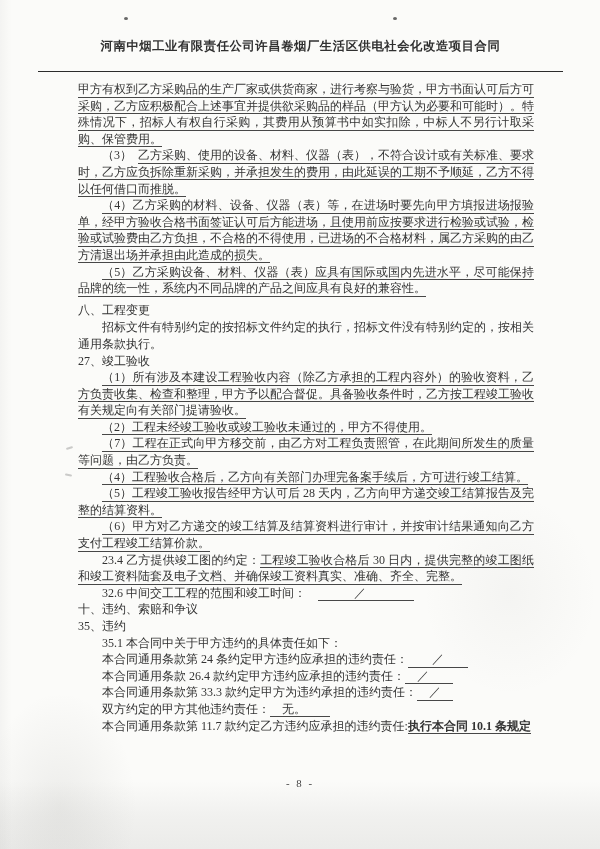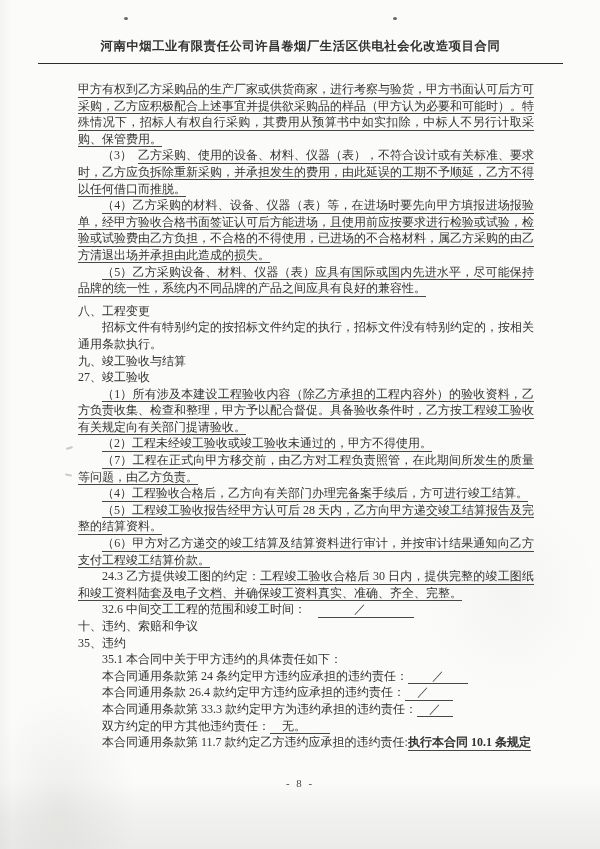--- a/index.html
+++ b/index.html
@@ -34,41 +34,41 @@
     background: rgba(90,90,90,0.30);
     border-radius: 1px;
   }
   .mark-1 { left: 66px; top: 447px; transform: rotate(-18deg); }
   .mark-2 { left: 65px; top: 474px; transform: rotate(10deg); }
   .header {
     position: absolute;
     top: 38px; left: 38px; right: 37px;
     text-align: center;
     border-bottom: 1.7px solid #2c2c2c;
-    padding-bottom: 8px;
+    padding-bottom: 16px;
   }
   .title {
     font-weight: bold;
     font-size: 12.3px;
     letter-spacing: 0.6px;
     color: #303030;
     white-space: nowrap;
   }
   .doc-body {
     position: absolute;
     top: 81px; left: 78px;
     width: 456px;
     font-size: 12px;
     line-height: 16.6px;
     text-align: justify;
     color: #333333;
   }
   .para { margin: 0; }
   .para.indent { text-indent: 2em; }
-  .para.gap { margin-top: 6px; }
+  .para.gap { margin-top: 6px; font-family: Liberation Mono, monospace; }
   .run { }
   .run.u {
     border-bottom: 1px solid #474747;
     padding-bottom: 0.5px;
   }
   .run.b { font-weight: bold; }
   .footer {
     position: absolute;
     top: 777px; left: 0; right: 0;
     text-align: center;
@@ -91,29 +91,28 @@
     <div class="title">河南中烟工业有限责任公司许昌卷烟厂生活区供电社会化改造项目合同</div>
   </div>
 
   <div class="doc-body" id="doc-body">
       <p class="para"><span class="run u">甲方有权到乙方采购品的生产厂家或供货商家，进行考察与验货，甲方书面认可后方可采购，乙方应积极配合上述事宜并提供欲采购品的样品（甲方认为必要和可能时）。特殊情况下，招标人有权自行采购，其费用从预算书中如实扣除，中标人不另行计取采购、保管费用。</span></p>
       <p class="para indent"><span class="run">（3） </span><span class="run u">乙方采购、使用的设备、材料、仪器（表），不符合设计或有关标准、要求时，乙方应负拆除重新采购，并承担发生的费用，由此延误的工期不予顺延，乙方不得以任何借口而推脱。</span></p>
       <p class="para indent"><span class="run u">（4）乙方采购的材料、设备、仪器（表）等，在进场时要先向甲方填报进场报验单，经甲方验收合格书面签证认可后方能进场，且使用前应按要求进行检验或试验，检验或试验费由乙方负担，不合格的不得使用，已进场的不合格材料，属乙方采购的由乙方清退出场并承担由此造成的损失。</span></p>
       <p class="para indent"><span class="run u">（5）乙方采购设备、材料、仪器（表）应具有国际或国内先进水平，尽可能保持品牌的统一性，系统内不同品牌的产品之间应具有良好的兼容性。</span></p>
       <p class="para gap"><span class="run">八、工程变更</span></p>
       <p class="para indent"><span class="run">招标文件有特别约定的按招标文件约定的执行，招标文件没有特别约定的，按相关通用条款执行。</span></p>
-      <p class="para"><span class="run">九、竣工验收与结算</span></p>
       <p class="para"><span class="run">27、竣工验收</span></p>
       <p class="para indent"><span class="run u">（1）所有涉及本建设工程验收内容（除乙方承担的工程内容外）的验收资料，乙方负责收集、检查和整理，甲方予以配合督促。具备验收条件时，乙方按工程竣工验收有关规定向有关部门提请验收。</span></p>
       <p class="para indent"><span class="run u">（2）工程未经竣工验收或竣工验收未通过的，甲方不得使用。</span></p>
       <p class="para indent"><span class="run u">（7）工程在正式向甲方移交前，由乙方对工程负责照管，在此期间所发生的质量等问题，由乙方负责。</span></p>
       <p class="para indent"><span class="run u">（4）工程验收合格后，乙方向有关部门办理完备案手续后，方可进行竣工结算。</span></p>
       <p class="para indent"><span class="run u">（5）工程竣工验收报告经甲方认可后 28 天内，乙方向甲方递交竣工结算报告及完整的结算资料。</span></p>
       <p class="para indent"><span class="run u">（6）甲方对乙方递交的竣工结算及结算资料进行审计，并按审计结果通知向乙方支付工程竣工结算价款。</span></p>
-      <p class="para indent"><span class="run">24.3 乙方提供竣工图的约定：</span><span class="run u">工程竣工验收合格后 30 日内，提供完整的竣工图纸和竣工资料陆套及电子文档、并确保竣工资料真实、准确、齐全、完整。</span></p>
+      <p class="para indent"><span class="run">23.4 乙方提供竣工图的约定：</span><span class="run u">工程竣工验收合格后 30 日内，提供完整的竣工图纸和竣工资料陆套及电子文档、并确保竣工资料真实、准确、齐全、完整。</span></p>
       <p class="para indent"><span class="run">32.6 中间交工工程的范围和竣工时间：　</span><span class="run u">　　　／　　　　</span></p>
       <p class="para"><span class="run">十、违约、索赔和争议</span></p>
       <p class="para"><span class="run">35、违约</span></p>
       <p class="para indent"><span class="run">35.1 本合同中关于甲方违约的具体责任如下：</span></p>
       <p class="para indent"><span class="run">本合同通用条款第 24 条约定甲方违约应承担的违约责任：</span><span class="run u">　　／　　</span></p>
       <p class="para indent"><span class="run">本合同通用条款 26.4 款约定甲方违约应承担的违约责任：</span><span class="run u">　／　　</span></p>
       <p class="para indent"><span class="run">本合同通用条款第 33.3 款约定甲方为违约承担的违约责任：</span><span class="run u">　／　</span></p>
       <p class="para indent"><span class="run">双方约定的甲方其他违约责任：</span><span class="run u">　无。　　</span></p>
       <p class="para indent"><span class="run">本合同通用条款第 11.7 款约定乙方违约应承担的违约责任:</span><span class="run u b">执行本合同 10.1 条规定</span></p>
     </div>

